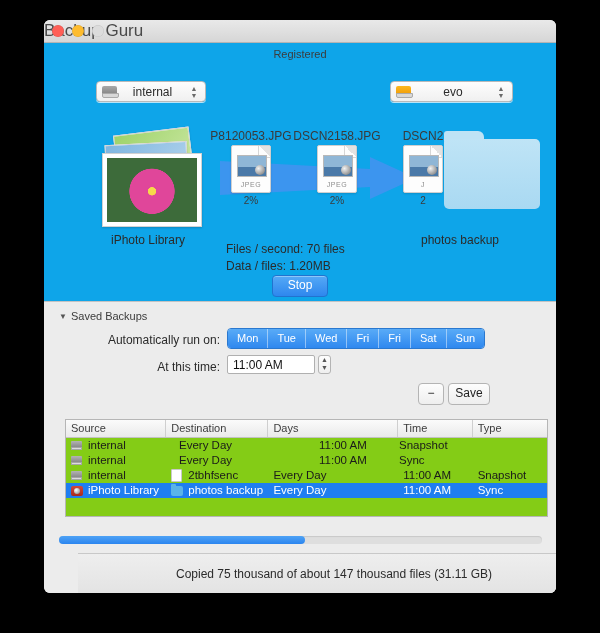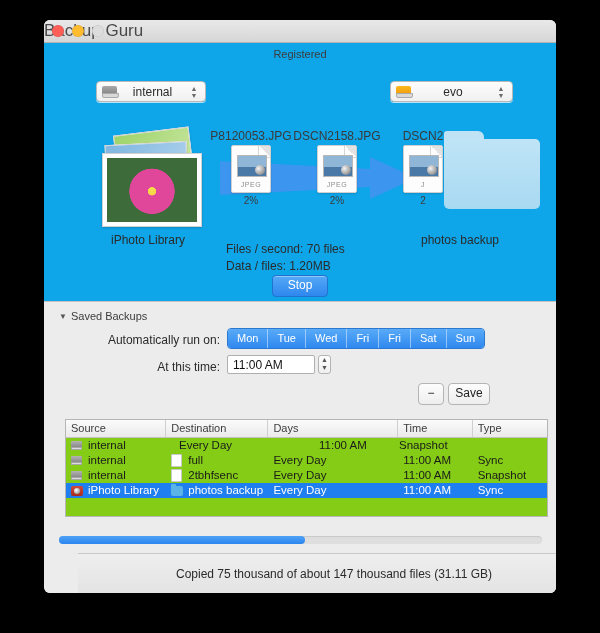--- a/index.html
+++ b/index.html
@@ -448,24 +448,20 @@
         <div class="td c-type">Snapshot</div>
       </div>
 
       <div class="trow">
         <div class="td c-src">
           <span class="mini-drive">
               <span class="b"></span>
               <span class="s"></span>
             </span>
           <span>internal</span>
-        </div>
-        <div class="td c-dst">
-          <span class="mini-doc"></span>
-          <span>full</span>
         </div>
         <div class="td c-days">Every Day</div>
         <div class="td c-time">11:00 AM</div>
         <div class="td c-type">Sync</div>
       </div>
 
       <div class="trow">
         <div class="td c-src">
           <span class="mini-drive">
               <span class="b"></span>

